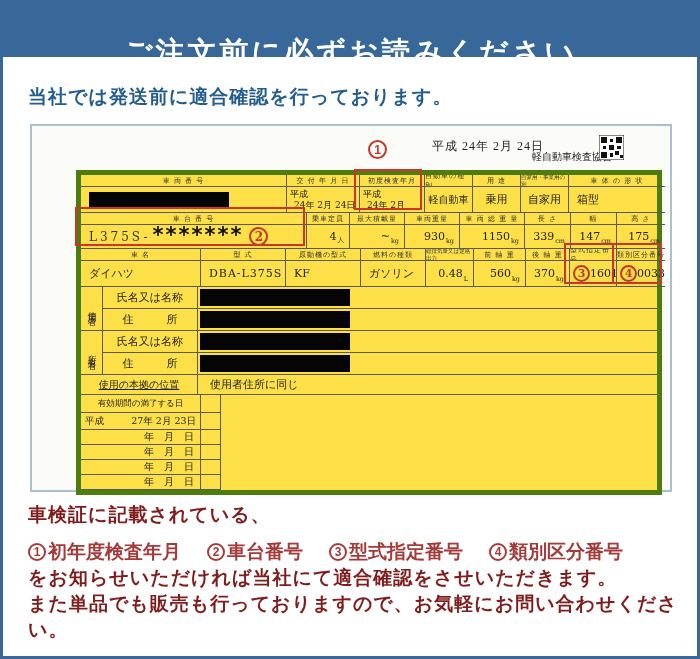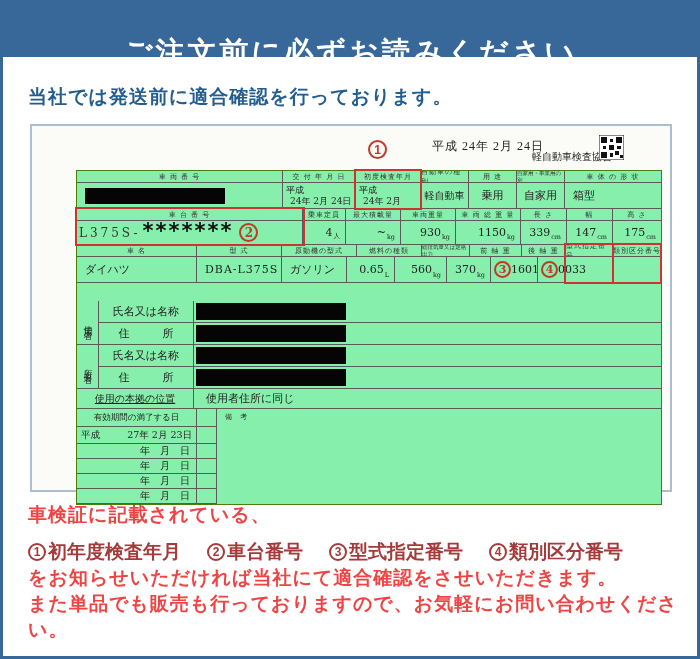--- a/index.html
+++ b/index.html
@@ -22,47 +22,47 @@
   .marker { display:inline-flex; width:19px; height:19px; border:2px solid #c0392b;
     border-radius:50%; color:#c0392b; align-items:center; justify-content:center;
     font-size:12px; font-weight:bold; flex:0 0 auto; background:transparent; }
   .m1 { position:absolute; left:336px; top:14px; }
   .top-date { position:absolute; left:400px; top:12px; font-family:Liberation Serif, serif;
     font-size:12px; color:#222; letter-spacing:1px; }
   .top-issuer { position:absolute; left:500px; top:24px; font-family:"DejaVu Serif", serif;
     font-size:10px; color:#222; }
   .stamp { position:absolute; left:567px; top:9px; }
   
-  .tbl { position:absolute; left:44px; top:44px; width:586px; border:1px solid #4d7c0f;
-    background:#86efac; }
+  .tbl { position:absolute; left:44px; top:44px; width:586px; border:5px solid #4d7c0f;
+    background:#fde047; }
   .row { display:flex; }
   .cell { border-right:1px solid #5a5a5a; border-bottom:1px solid #5a5a5a;
     display:flex; align-items:center; justify-content:center; overflow:hidden;
     font-family:"DejaVu Serif", serif; color:#222; }
   .cell:last-child { border-right:none; }
   .hrow .cell { height:12px; font-size:7px; color:#333; letter-spacing:1px; }
   .hrow .tinyh { font-size:5.5px; letter-spacing:0; }
   .v1 .cell { height:26px; font-size:11px; }
   .v2 .cell { height:24px; font-size:11px; }
   .v3 .cell { height:26px; font-size:11px; }
   .two { display:flex; flex-direction:column; width:100%; padding:1px 3px;
     font-size:9px; line-height:1.15; align-items:flex-start; }
   .two .l2 { padding-left:4px; }
   .numcell { justify-content:flex-end; padding-right:5px; }
   .unit { font-size:6.5px; margin-left:1px; align-self:flex-end; padding-bottom:3px; }
   .leftcell { justify-content:flex-start; padding-left:8px; }
   .redact { background:#050505; height:16px; }
-  .chassis-cell { justify-content:flex-start; padding-left:2px; }
+  .chassis-cell { justify-content:flex-start; padding-left:8px; }
   .chassis-prefix { font-size:12px; letter-spacing:3px; color:#333; }
   .chassis-mask { font-family:"DejaVu Sans", sans-serif; font-weight:bold; font-size:21px;
     letter-spacing:2px; margin:0 6px 0 2px; line-height:10px; height:14px; color:#111; }
   .idcell { justify-content:space-between; padding:0 5px 0 3px; }
   .idcell .marker { width:17px; height:17px; font-size:11px; }
   
-  .owner-block { display:flex;margin-top:18px; }
+  .owner-block { display:flex; }
   .vcol { flex:0 0 22px; display:flex; flex-direction:column; }
   .vcell { height:44px; border-right:1px solid #5a5a5a; border-bottom:1px solid #5a5a5a;
     display:flex; align-items:center; justify-content:center; writing-mode:vertical-rl;
     text-orientation:upright; font-size:9px; letter-spacing:3px;
     font-family:"DejaVu Serif", serif; color:#222; }
   .ocol { flex:1; display:flex; flex-direction:column; }
   .orow { display:flex; height:22px; }
   .olabel { flex:0 0 95px; border-right:1px solid #5a5a5a; border-bottom:1px solid #5a5a5a;
     display:flex; align-items:center; justify-content:center; font-size:11px;
     font-family:"DejaVu Serif", serif; color:#222; }
@@ -90,21 +90,21 @@
   .remarks { position:absolute; left:8px; top:3px; font-size:7px; letter-spacing:3px;
     font-family:"DejaVu Serif", serif; color:#333; }
   
   .redbox { position:absolute; border:2px solid #cc3333; pointer-events:none; }
   .rb1 { left:322px; top:43px; width:68px; height:41px; }
   .rb2 { left:43px; top:81px; width:230px; height:39px; }
   .rb3 { left:532px; top:117px; width:50px; height:41px; }
   .rb4 { left:580px; top:117px; width:50px; height:41px; }
   
   .footer { position:absolute; left:25px; top:502px; width:650px; }
-  .f-line { font-size:19px; font-weight:bold; color:#ef4444; letter-spacing:1px; }
+  .f-line { font-size:19px; font-weight:bold; color:#7f1d1d; letter-spacing:1px; }
   .f-red { display:flex; gap:26px; margin-top:11px; align-items:center; }
   .f-item { display:flex; align-items:center; gap:2px; }
   .f-num { display:inline-flex; width:18px; height:18px; border:2px solid #a43a3a;
     border-radius:50%; color:#a43a3a; align-items:center; justify-content:center;
     font-size:12px; font-weight:bold; }
   .f-label { font-size:19px; font-weight:bold; color:#a43a3a; }
   .mt { }
 </style>
 </head>
 <body>
@@ -227,23 +227,24 @@
         <div class="cell tinyh" style="flex:0 0 48px">総排気量又は定格出力</div>
         <div class="cell" style="flex:0 0 52px">前 軸 重</div>
         <div class="cell" style="flex:0 0 44px">後 軸 重</div>
         <div class="cell" style="flex:0 0 47px">型式指定番号</div>
         <div class="cell" style="flex:0 0 48px">類別区分番号</div>
       </div>
 
       <div class="row v3">
         <div class="cell leftcell" style="flex:0 0 120px">ダイハツ</div>
         <div class="cell leftcell" style="flex:0 0 85px; letter-spacing:1px">DBA-L375S</div>
+        <div class="cell leftcell" style="flex:0 0 75px">KF</div>
         <div class="cell leftcell" style="flex:0 0 65px">ガソリン</div>
         <div class="cell numcell" style="flex:0 0 48px">
-            <span>0.65</span>
+            <span>0.48</span>
             <span class="unit">L</span>
           </div>
         <div class="cell numcell" style="flex:0 0 52px">
             <span>560</span>
             <span class="unit">kg</span>
           </div>
         <div class="cell numcell" style="flex:0 0 44px">
             <span>370</span>
             <span class="unit">kg</span>
           </div>
@@ -317,23 +318,20 @@
             <div class="bl-stub"></div>
           </div>
           <div class="bl-row blank-row">
             <div class="bl-main">年　月　日</div>
             <div class="bl-stub"></div>
           </div>
           <div class="bl-row blank-row">
             <div class="bl-main">年　月　日</div>
             <div class="bl-stub"></div>
           </div>
-        </div>
-        <div class="bl-right">
-          <div class="remarks">備  考</div>
         </div>
       </div>
 
     </div>
 
     <div class="redbox rb1"></div>
     <div class="redbox rb2"></div>
     <div class="redbox rb3"></div>
     <div class="redbox rb4"></div>
 

